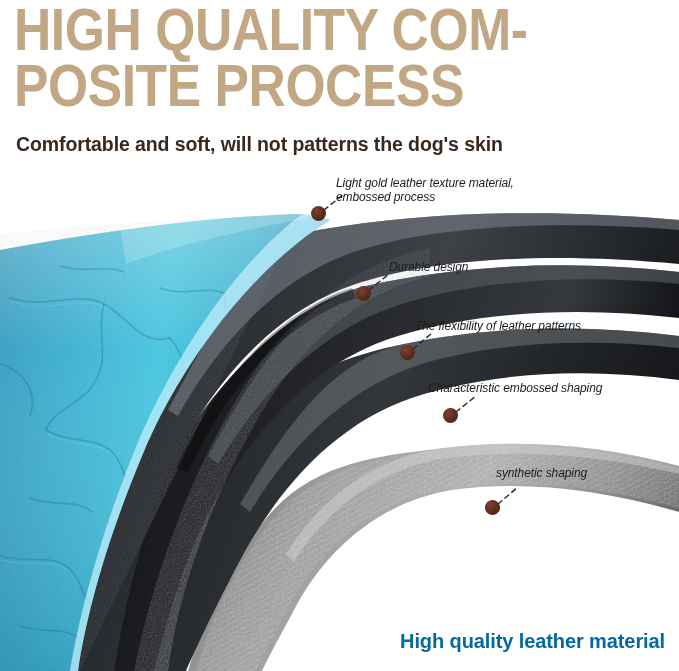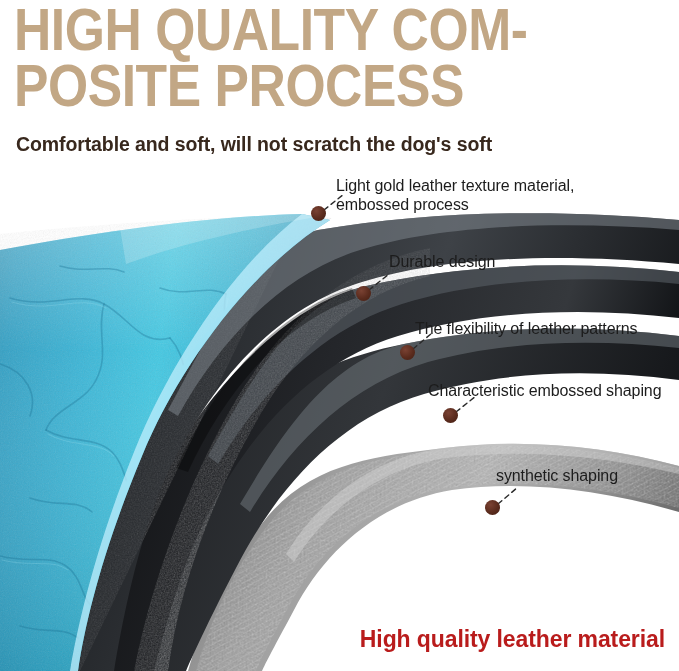--- a/index.html
+++ b/index.html
@@ -34,54 +34,55 @@
 
   
   .stage {
     position:absolute; left:0; top:168px; width:679px; height:503px;
   }
   .stage svg { display:block; width:679px; height:503px; }
 
   
   .callout-label {
     position:absolute;
-    font-size:16px;
+    font-size:12px;
     color:#1c1c1c;
     line-height:1.2;
     white-space:pre-line;
     letter-spacing:-0.1px;
+    font-style:italic;
   }
   .c1 { left:336px; top:176px; }
-  .c2 { left:389px; top:252px; }
+  .c2 { left:389px; top:260px; }
   .c3 { left:415px; top:319px; }
   .c4 { left:428px; top:381px; }
   .c5 { left:496px; top:466px; }
 
   .dot {
     position:absolute; width:15px; height:15px; border-radius:50%;
     background:radial-gradient(circle at 36% 32%, #7a4233 0%, #5a2b1d 55%, #431f14 100%);
   }
   .d1 { left:311px; top:206px; }
   .d2 { left:356px; top:286px; }
   .d3 { left:400px; top:345px; }
   .d4 { left:443px; top:408px; }
   .d5 { left:485px; top:500px; }
 
   .caption {
     position:absolute; right:14px; bottom:18px;
-    font-size:23px; font-weight:700; color:#b91c1c;
+    font-size:20px; font-weight:700; color:#0369a1;
     letter-spacing:-0.1px; white-space:nowrap;
   }
 </style>
 </head>
 <body>
 
 <div class="headline">HIGH QUALITY COM-
 POSITE PROCESS</div>
-<div class="subtitle">Comfortable and soft, will not scratch the dog's soft</div>
+<div class="subtitle">Comfortable and soft, will not patterns the dog's skin</div>
 
 <div class="stage">
   <svg viewBox="0 0 679 503" xmlns="http://www.w3.org/2000/svg" aria-hidden="true">
     <defs>
 
       <linearGradient id="gBlue" x1="0" y1="0" x2="1" y2="0.18">
         <stop offset="0" stop-color="#2b8fb2"></stop>
         <stop offset="0.12" stop-color="#2f9fc4"></stop>
         <stop offset="0.34" stop-color="#36b4d6"></stop>
         <stop offset="0.55" stop-color="#3ec7e2"></stop>

